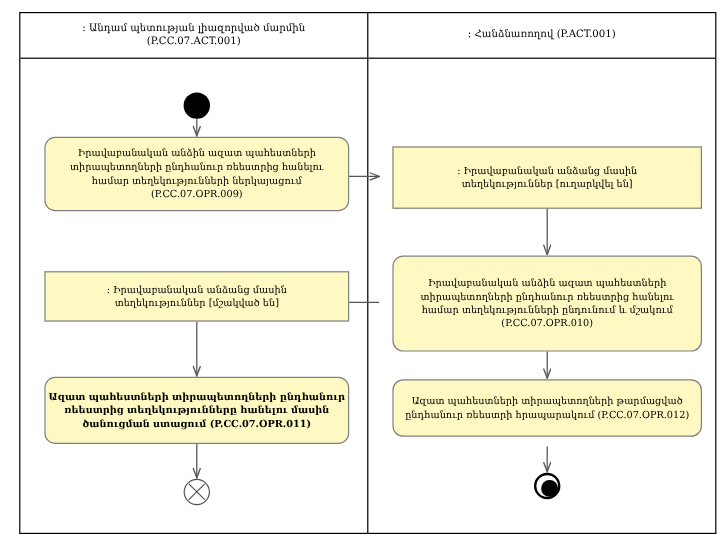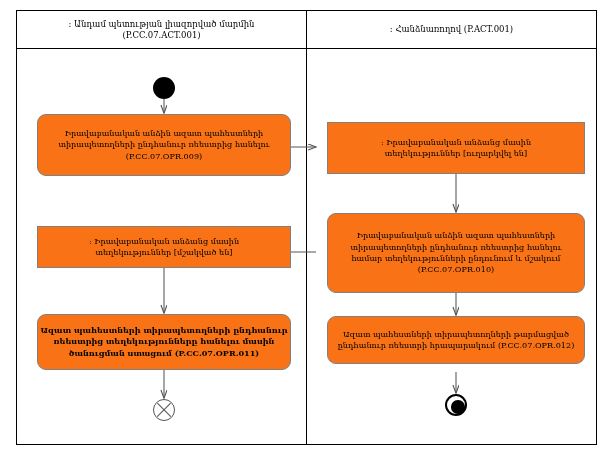--- a/index.html
+++ b/index.html
@@ -44,21 +44,21 @@
     display:block;
     font-size:8.5px;
     color:#000000;
     text-align:center;
     white-space:nowrap;
   }
   
   .node{
     position:absolute;
     box-sizing:border-box;
-    background:#f97316;
+    background:#fef9c3;
     display:flex;
     flex-direction:column;
     align-items:center;
     justify-content:center;
     padding:0 6px;
     border:1px solid #808080;
   }
   .node.action{ border-radius:9px; }
   .node.object{ border-radius:0; }
   .node .ln{
@@ -155,20 +155,21 @@
 
   <div class="ctl initial" style="left:137px;top:67px;"></div>
 
   <div class="ctl flowfinal" style="left:137px;top:389px;"></div>
 
   <div class="ctl final" style="left:429px;top:384px;"></div>
 
   <div class="node action" style="left:21px;top:104px;width:254px;height:62px;">
     <span class="ln">Իրավաբանական անձին ազատ պահեստների</span>
     <span class="ln">տիրապետողների ընդհանուր ռեեստրից հանելու</span>
+    <span class="ln">համար տեղեկությունների ներկայացում</span>
     <span class="ln">(P.CC.07.OPR.009)</span>
   </div>
 
   <div class="node object" style="left:21px;top:216px;width:254px;height:42px;">
     <span class="ln">: Իրավաբանական անձանց մասին</span>
     <span class="ln">տեղեկություններ [մշակված են]</span>
   </div>
 
   <div class="node action" style="left:21px;top:304px;width:254px;height:56px;font-weight:bold;">
     <span class="ln">Ազատ պահեստների տիրապետողների ընդհանուր</span>

